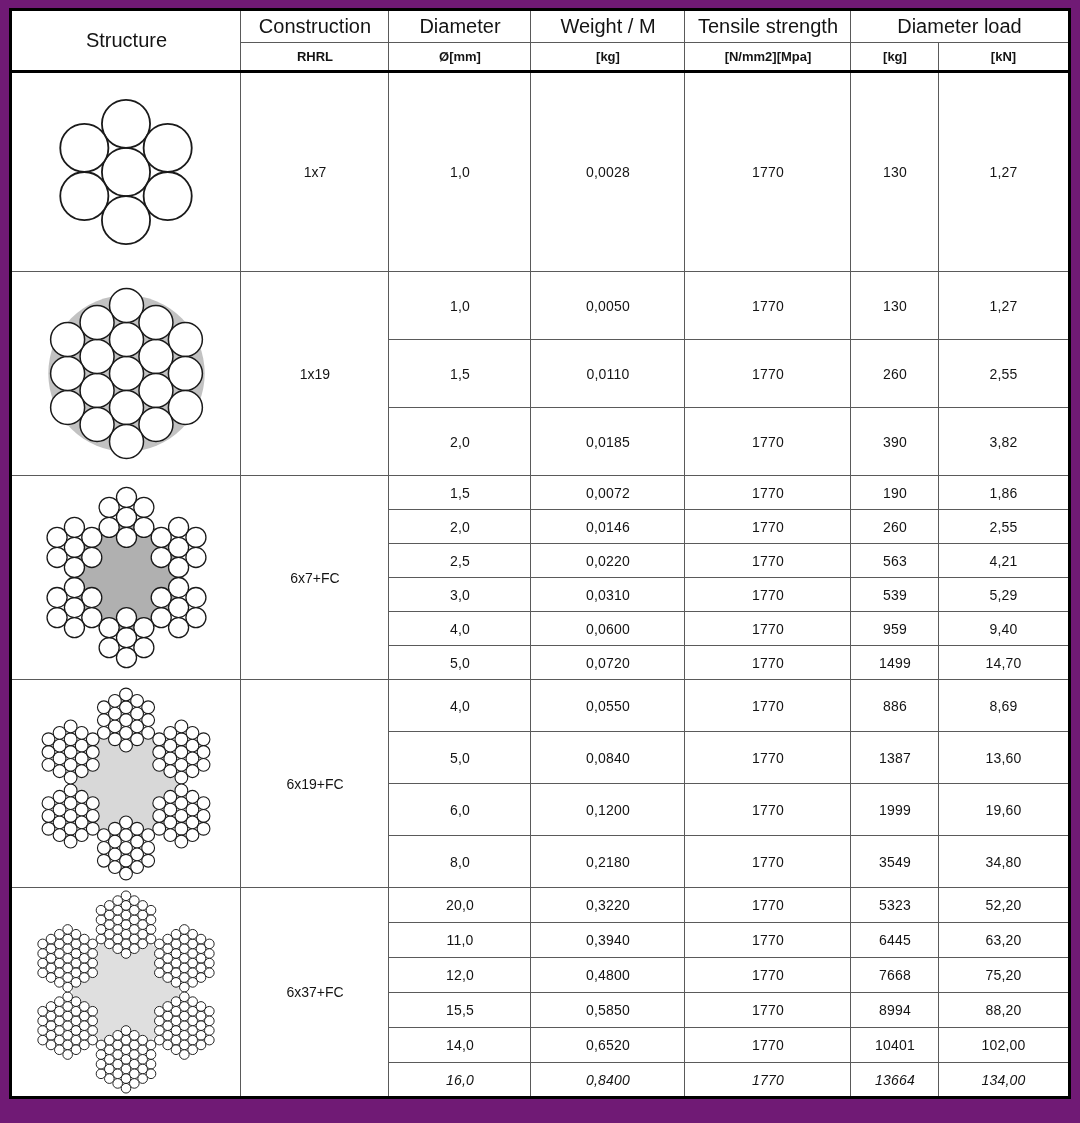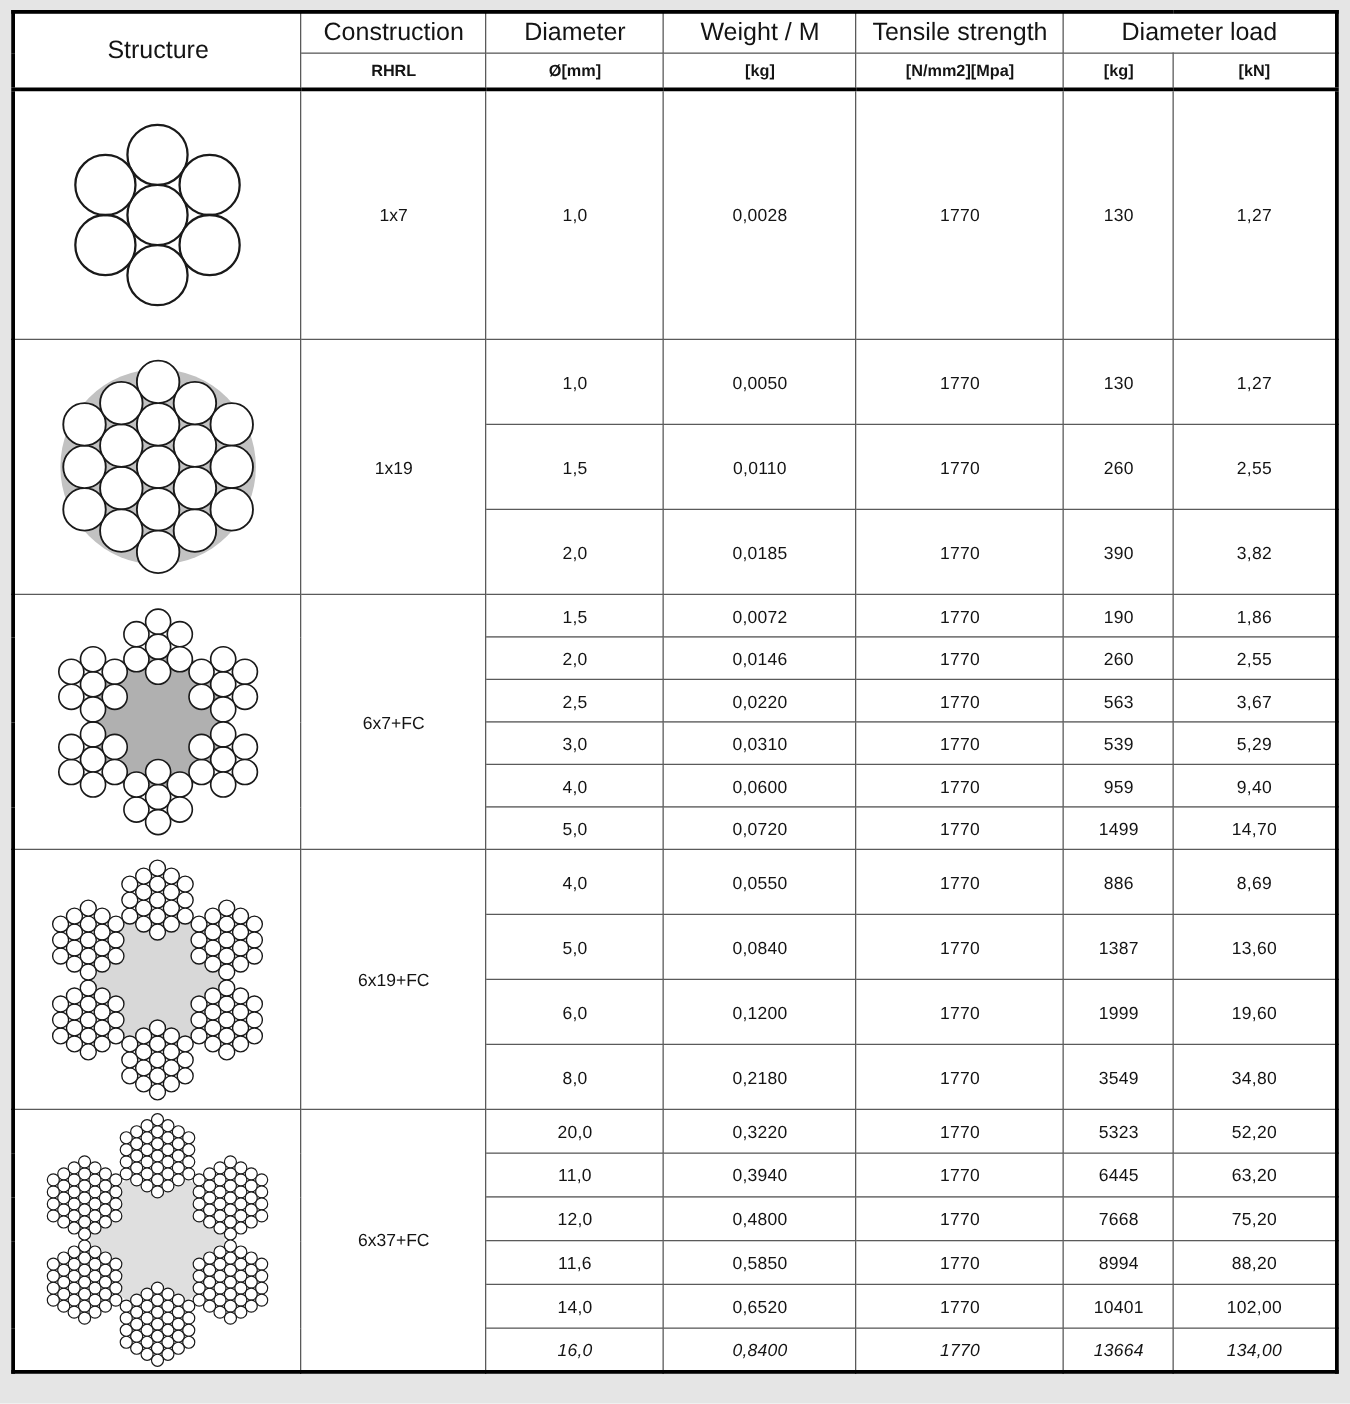--- a/index.html
+++ b/index.html
@@ -1,17 +1,17 @@
 <!DOCTYPE html>
 <html><head>
 <meta charset="utf-8">
 <style>
   html,body{margin:0;padding:0;background:#ffffff;}
   body{font-family:"Liberation Sans", sans-serif; color:#111;}
-  .page{width:1080px;height:1123px;box-sizing:border-box;overflow:hidden;background:#e5e5e5;}
+  .page{width:1080px;height:1123px;box-sizing:border-box;overflow:hidden;background:#701a75;}
   table.spec{
     border-collapse:collapse;
     table-layout:fixed;
     width:1058px;
     margin:8px auto 0 auto;
     border:3px solid #000;
   }
   th,td{
     border:1px solid #5a5a5a;
     padding:0;
@@ -187,21 +187,21 @@
           <td class="val">0,0146</td>
           <td class="val">1770</td>
           <td class="val">260</td>
           <td class="val">2,55</td>
         </tr>
         <tr style="height: 34px;">
           <td class="val">2,5</td>
           <td class="val">0,0220</td>
           <td class="val">1770</td>
           <td class="val">563</td>
-          <td class="val">3,67</td>
+          <td class="val">4,21</td>
         </tr>
         <tr style="height: 34px;">
           <td class="val">3,0</td>
           <td class="val">0,0310</td>
           <td class="val">1770</td>
           <td class="val">539</td>
           <td class="val">5,29</td>
         </tr>
         <tr style="height: 34px;">
           <td class="val">4,0</td>
@@ -608,21 +608,21 @@
           <td class="val">63,20</td>
         </tr>
         <tr style="height: 34px;">
           <td class="val">12,0</td>
           <td class="val">0,4800</td>
           <td class="val">1770</td>
           <td class="val">7668</td>
           <td class="val">75,20</td>
         </tr>
         <tr style="height: 34px;">
-          <td class="val">11,6</td>
+          <td class="val">15,5</td>
           <td class="val">0,5850</td>
           <td class="val">1770</td>
           <td class="val">8994</td>
           <td class="val">88,20</td>
         </tr>
         <tr style="height: 34px;">
           <td class="val">14,0</td>
           <td class="val">0,6520</td>
           <td class="val">1770</td>
           <td class="val">10401</td>

